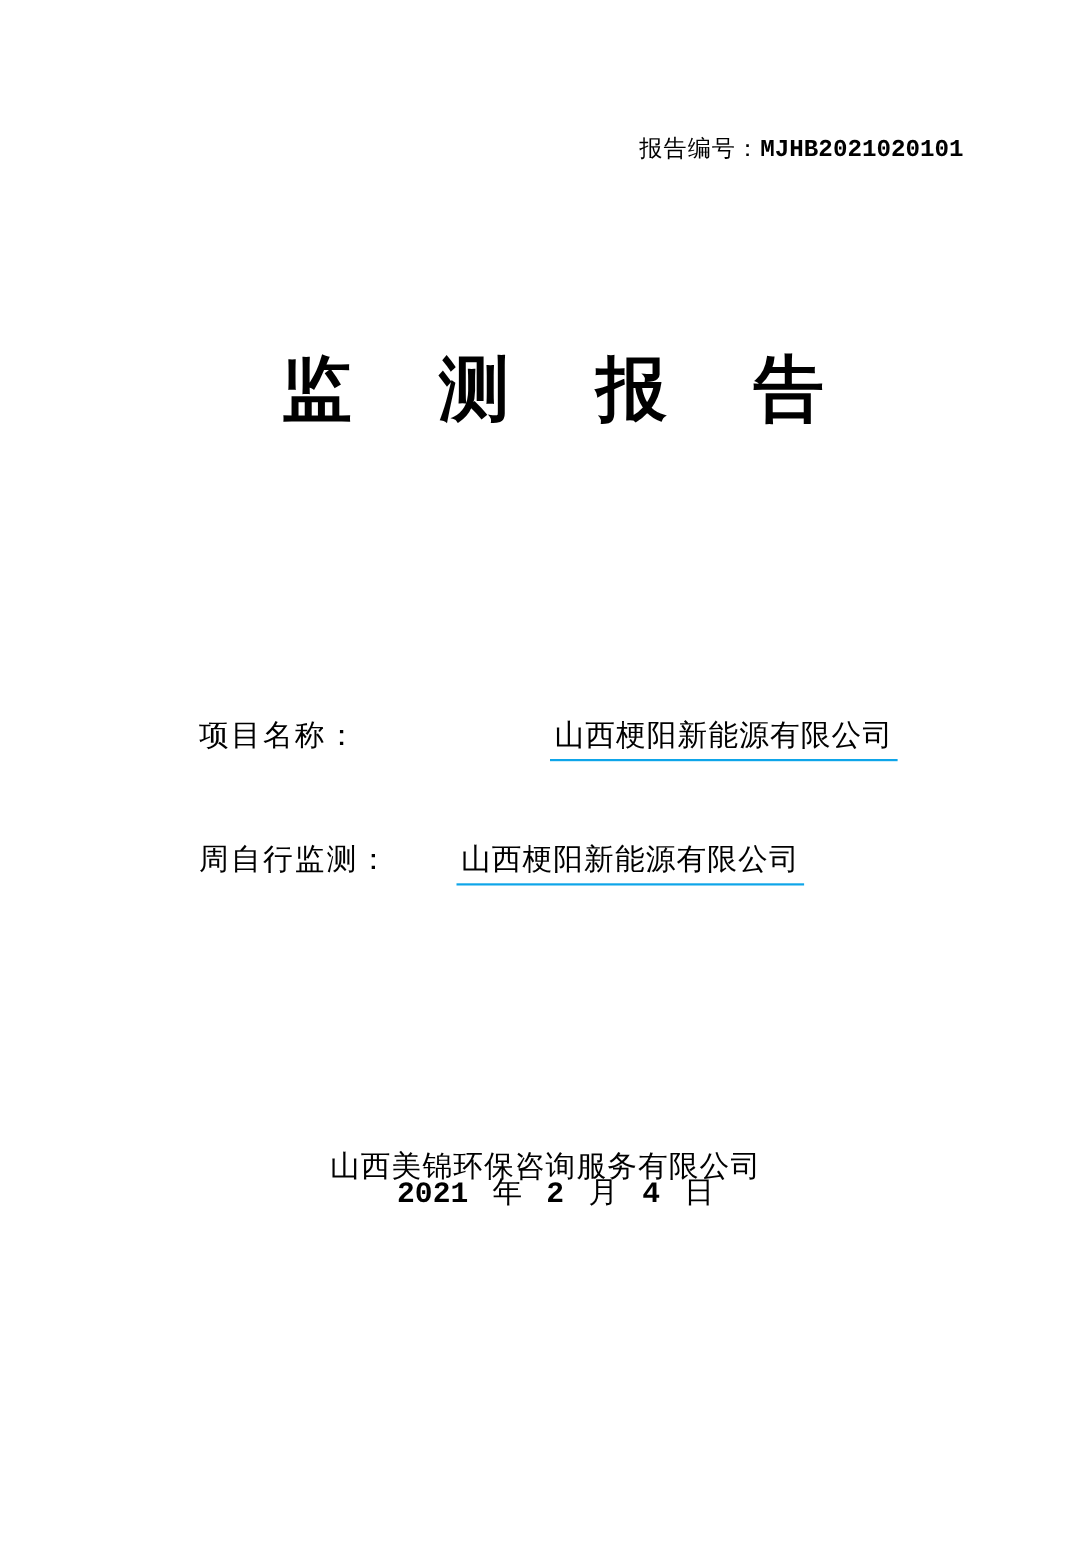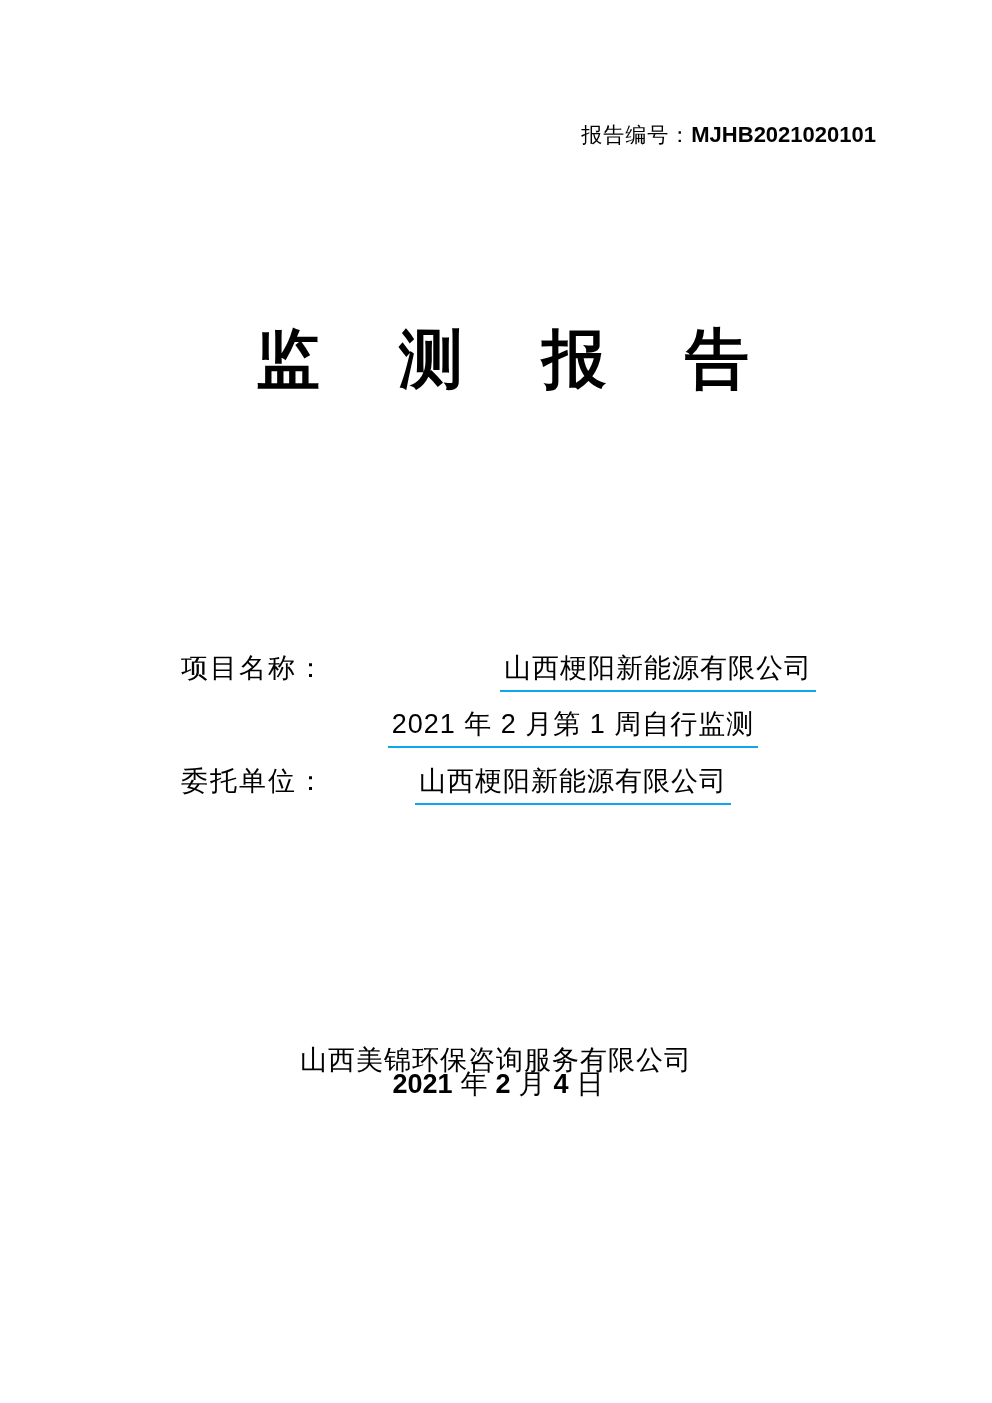--- a/index.html
+++ b/index.html
@@ -6,21 +6,21 @@
     margin: 0;
     padding: 0;
     background: #ffffff;
   }
   .page {
     position: relative;
     width: 992px;
     height: 1403px;
     background: #ffffff;
     color: #000000;
-    font-family: Liberation Sans, sans-serif;
+    font-family: Liberation Mono, monospace;
     overflow: hidden;
   }
 
   
   .report-no {
     position: absolute;
     top: 121px;
     right: 116px;
     font-size: 21px;
     white-space: nowrap;
@@ -85,21 +85,21 @@
     position: absolute;
     top: 1066px;
     left: 0;
     width: 100%;
     text-align: center;
     font-size: 27px;
     white-space: nowrap;
   }
   .footer-date .num {
     font-weight: bold;
-    margin: 0 6px;
+    margin: 0 20px;
   }
   .footer-date .unit {
     margin: 0 2px;
   }
 </style>
 </head>
 <body>
 
 <div class="page">
 
@@ -107,25 +107,22 @@
     <span>报告编号：</span><span class="num">MJHB2021020101</span>
   </div>
 
   <h1 class="doc-title">监测报告</h1>
 
   <div class="field-label row1">项目名称：</div>
   <div class="field-value-wrap row1">
     <span class="underlined">山西梗阳新能源有限公司</span>
   </div>
 
-  <div class="field-value-wrap row2">
-    <span class="underlined">2021 年 2 月第 1 周自行监测</span>
-  </div>
 
-  <div class="field-label row3">委托单位：</div>
+  <div class="field-label row3">周自行监测：</div>
   <div class="field-value-wrap row3">
     <span class="underlined">山西梗阳新能源有限公司</span>
   </div>
 
   <div class="footer-company">山西美锦环保咨询服务有限公司</div>
 
   <div class="footer-date">
     <span class="num">2021</span><span class="unit">年</span><span class="num">2</span><span class="unit">月</span><span class="num">4</span><span class="unit">日</span>
   </div>
 

